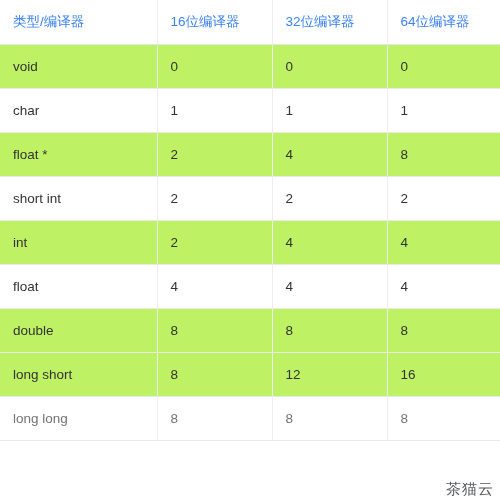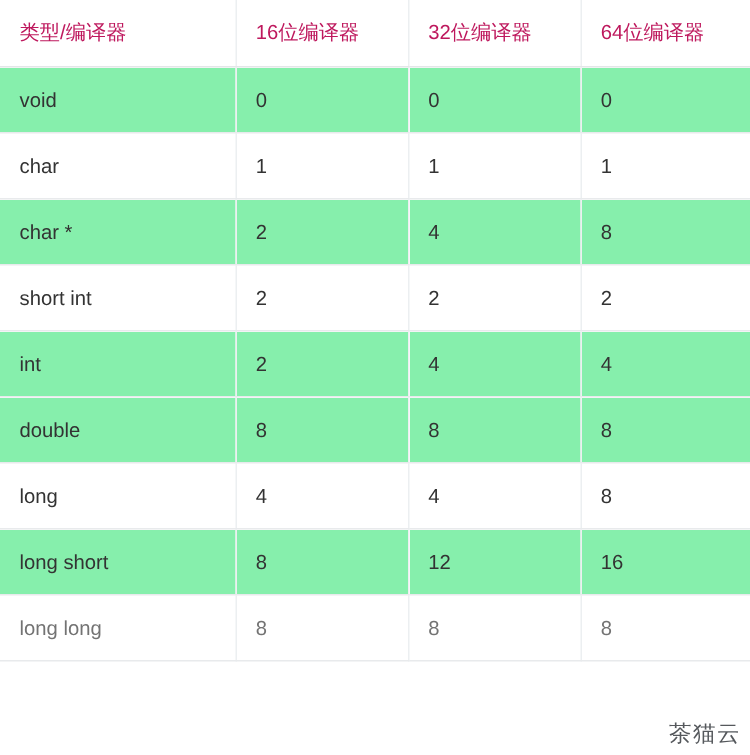--- a/index.html
+++ b/index.html
@@ -52,27 +52,27 @@
     box-sizing: border-box;
   }
 
   table.size-table th:last-child,
   table.size-table td:last-child {
     border-right: none;
   }
 
   table.size-table thead th {
     background: #ffffff;
-    color: #be185d;
+    color: #3b82f6;
     font-size: 13.5px;
     border-bottom: 1px solid #e3e6e8;
   }
 
   table.size-table tbody tr.shaded td {
-    background: #86efac;
+    background: #bef264;
   }
 
   table.size-table tbody tr.plain td {
     background: #ffffff;
     margin-top: 32px;
   }
 
   table.size-table tbody tr.faded td {
     color: #737373;
   }
@@ -117,47 +117,47 @@
           <td>0</td>
           <td>0</td>
         </tr>
         <tr class="plain">
           <td>char</td>
           <td>1</td>
           <td>1</td>
           <td>1</td>
         </tr>
         <tr class="shaded">
-          <td>char *</td>
+          <td>float *</td>
           <td>2</td>
           <td>4</td>
           <td>8</td>
         </tr>
         <tr class="plain">
           <td>short int</td>
           <td>2</td>
           <td>2</td>
           <td>2</td>
         </tr>
         <tr class="shaded">
           <td>int</td>
           <td>2</td>
           <td>4</td>
           <td>4</td>
         </tr>
+        <tr class="plain">
+          <td>float</td>
+          <td>4</td>
+          <td>4</td>
+          <td>4</td>
+        </tr>
         <tr class="shaded">
           <td>double</td>
           <td>8</td>
           <td>8</td>
-          <td>8</td>
-        </tr>
-        <tr class="plain">
-          <td>long</td>
-          <td>4</td>
-          <td>4</td>
           <td>8</td>
         </tr>
         <tr class="shaded">
           <td>long short</td>
           <td>8</td>
           <td>12</td>
           <td>16</td>
         </tr>
         <tr class="plain faded">
           <td>long long</td>

